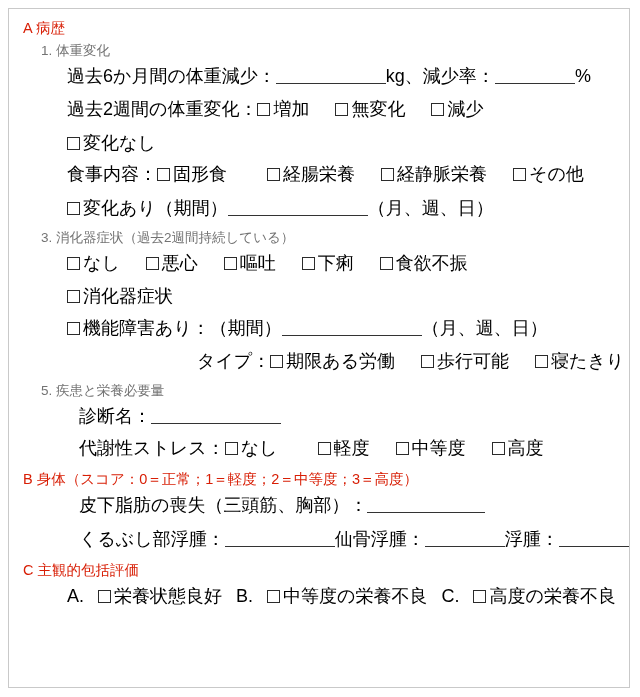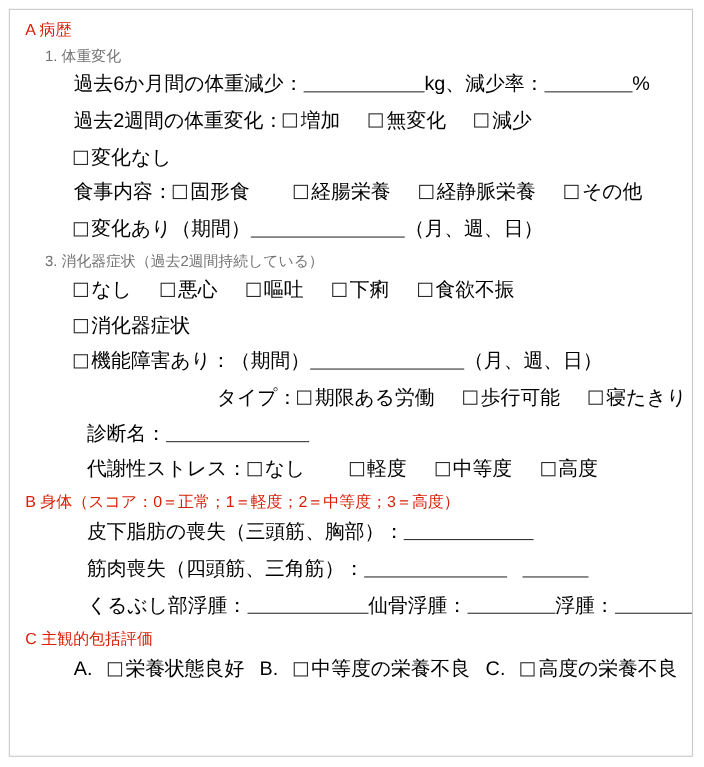--- a/index.html
+++ b/index.html
@@ -125,38 +125,36 @@
   </div>
 
   <div class="row">
     <span class="cb"></span><span>機能障害あり：（期間）</span><span class="blank b140"></span><span>（月、週、日）</span>
   </div>
 
   <div class="row indent-type">
     <span>タイプ：</span><span class="cb"></span><span>期限ある労働</span><span class="gap-m"></span><span class="cb"></span><span>歩行可能</span><span class="gap-m"></span><span class="cb"></span><span>寝たきり</span>
   </div>
 
+  <div class="sub-head">5. 疾患と栄養必要量</div>
 
   <div class="row indent-b tight">
     <span>診断名：</span><span class="blank b130"></span>
   </div>
 
   <div class="row indent-b">
     <span>代謝性ストレス：</span><span class="cb"></span><span>なし</span><span class="gap-l"></span><span class="cb"></span><span>軽度</span><span class="gap-m"></span><span class="cb"></span><span>中等度</span><span class="gap-m"></span><span class="cb"></span><span>高度</span>
   </div>
 
   <div class="sec-head">B 身体（スコア：0＝正常；1＝軽度；2＝中等度；3＝高度）</div>
 
   <div class="row indent-b">
     <span>皮下脂肪の喪失（三頭筋、胸部）：</span><span class="blank b118"></span>
   </div>
 
-  <div class="row indent-b">
-    <span>筋肉喪失（四頭筋、三角筋）：</span><span class="blank b130"></span><span class="gap-s"></span><span class="blank b60"></span>
-  </div>
 
   <div class="row indent-b">
     <span>くるぶし部浮腫：</span><span class="blank b110"></span><span>仙骨浮腫：</span><span class="blank b80"></span><span>浮腫：</span><span class="blank b70"></span>
   </div>
 
   <div class="sec-head">C 主観的包括評価</div>
 
   <div class="row indent-c">
     <span>A.</span><span class="gap-s"></span><span class="cb"></span><span>栄養状態良好</span><span class="gap-s"></span><span>B.</span><span class="gap-s"></span><span class="cb"></span><span>中等度の栄養不良</span><span class="gap-s"></span><span>C.</span><span class="gap-s"></span><span class="cb"></span><span>高度の栄養不良</span>
   </div>

